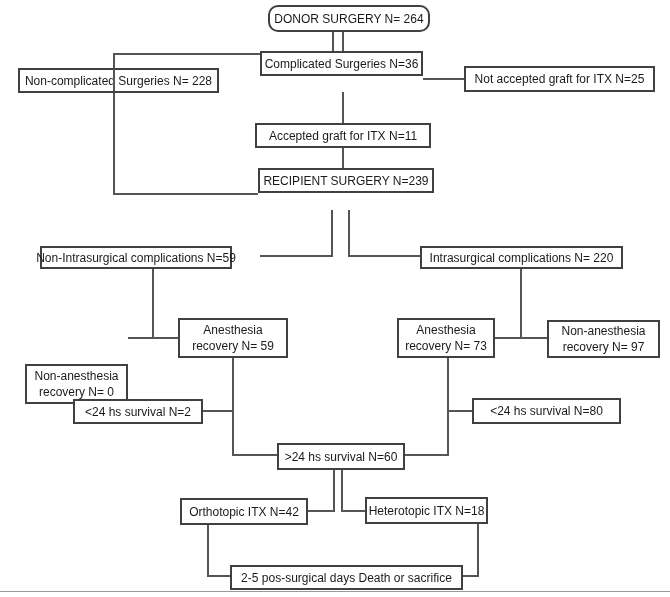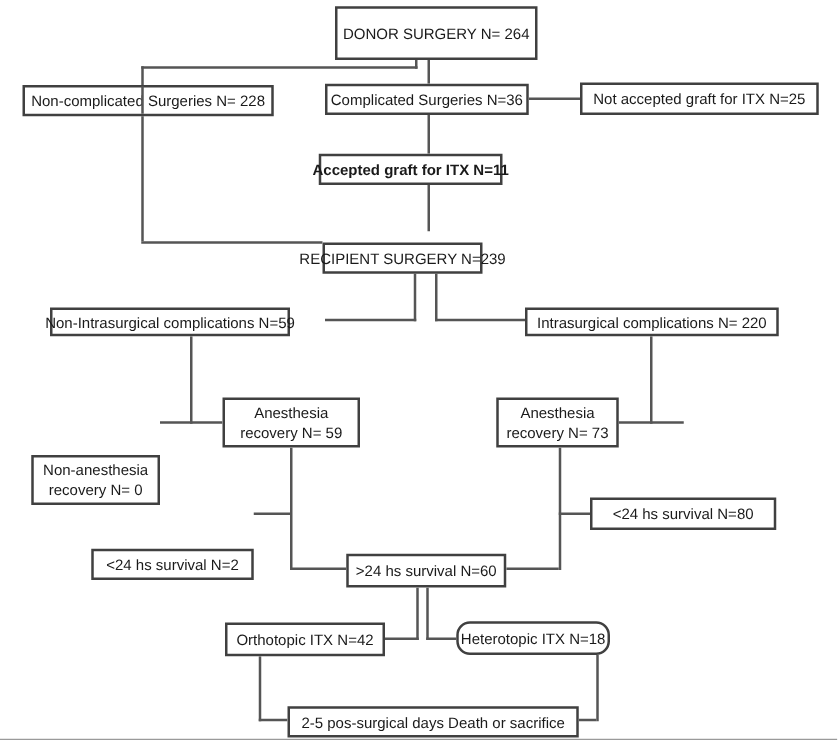--- a/index.html
+++ b/index.html
@@ -49,31 +49,32 @@
   <div class="vl" style="left:333px;top:470px;height:42px;"></div>
   <div class="hl" style="left:308px;top:510px;width:27px;"></div>
   <div class="vl" style="left:341px;top:470px;height:42px;"></div>
   <div class="hl" style="left:341px;top:510px;width:24px;"></div>
   <div class="vl" style="left:207px;top:525px;height:52px;"></div>
   <div class="hl" style="left:207px;top:575px;width:23px;"></div>
   <div class="vl" style="left:477px;top:524px;height:53px;"></div>
   <div class="hl" style="left:463px;top:575px;width:14px;"></div>
   <div class="rule" style="left:0px;top:591px;width:670px;"></div>
 
-  <div class="node nw" style="left:268px;top:5px;width:162px;height:43px;">DONOR SURGERY N= 264</div>
+  <div class="node nw" style="left:268px;top:5px;width:162px;height:27px;border-radius:10px;">DONOR SURGERY N= 264</div>
   <div class="node nw" style="left:18px;top:68px;width:201px;height:25px;">Non-complicated Surgeries N= 228</div>
-  <div class="node nw" style="left:260px;top:67px;width:163px;height:25px;">Complicated Surgeries N=36</div>
+  <div class="node nw" style="left:260px;top:51px;width:163px;height:25px;">Complicated Surgeries N=36</div>
   <div class="node nw" style="left:464px;top:66px;width:191px;height:26px;">Not accepted graft for ITX N=25</div>
-  <div class="node nw" style="left:255px;top:123px;width:147px;height:25px;font-weight:bold;">Accepted graft for ITX N=11</div>
-  <div class="node nw" style="left:258px;top:194px;width:128px;height:25px;">RECIPIENT SURGERY N=239</div>
+  <div class="node nw" style="left:255px;top:123px;width:176px;height:25px;">Accepted graft for ITX N=11</div>
+  <div class="node nw" style="left:258px;top:168px;width:176px;height:25px;">RECIPIENT SURGERY N=239</div>
   <div class="node nw" style="left:40px;top:246px;width:192px;height:23px;">Non-Intrasurgical complications N=59</div>
   <div class="node nw" style="left:420px;top:246px;width:203px;height:23px;">Intrasurgical complications N= 220</div>
   <div class="node" style="left:25px;top:320px;width:103px;height:40px;margin-top:44px;">Non-anesthesia recovery N= 0</div>
   <div class="node" style="left:178px;top:318px;width:110px;height:40px;">Anesthesia recovery N= 59</div>
   <div class="node" style="left:397px;top:318px;width:98px;height:40px;">Anesthesia recovery N= 73</div>
-  <div class="node nw" style="left:73px;top:399px;width:130px;height:25px;margin-top:40px;">&lt;24 hs survival N=2</div>
+  <div class="node" style="left:547px;top:320px;width:113px;height:38px;">Non-anesthesia recovery N= 97</div>
+  <div class="node nw" style="left:73px;top:399px;width:130px;height:25px;">&lt;24 hs survival N=2</div>
   <div class="node nw" style="left:472px;top:398px;width:149px;height:26px;">&lt;24 hs survival N=80</div>
   <div class="node nw" style="left:277px;top:443px;width:128px;height:27px;">&gt;24 hs survival N=60</div>
   <div class="node nw" style="left:180px;top:498px;width:128px;height:27px;">Orthotopic ITX N=42</div>
-  <div class="node nw" style="left:365px;top:497px;width:123px;height:27px;border-radius:11px;">Heterotopic ITX N=18</div>
+  <div class="node nw" style="left:365px;top:497px;width:123px;height:27px;">Heterotopic ITX N=18</div>
   <div class="node nw" style="left:230px;top:565px;width:233px;height:25px;">2-5 pos-surgical days Death or sacrifice</div>
 
 </div>
 
 </body></html>

